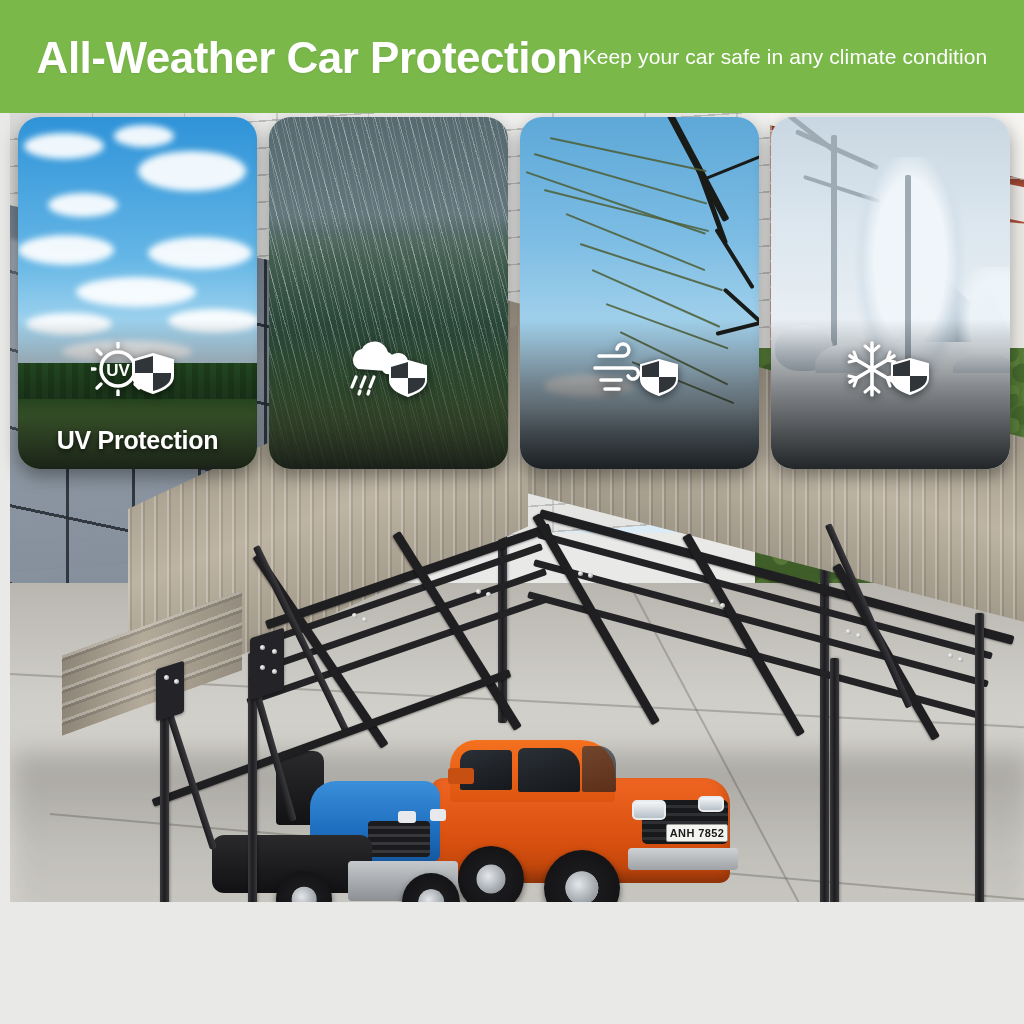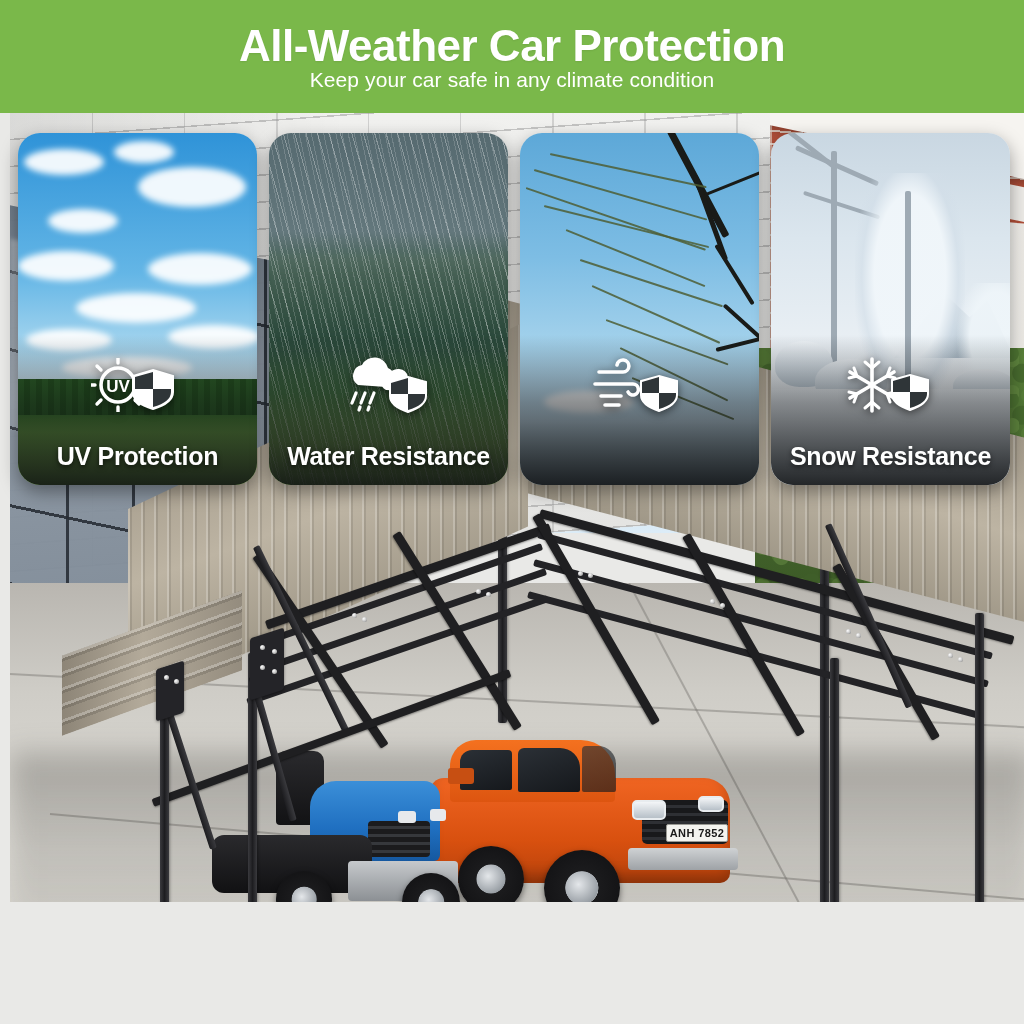--- a/index.html
+++ b/index.html
@@ -10,21 +10,21 @@
     position:relative;
   }
 
   
   #page { position:relative; width:1024px; height:1024px; overflow:hidden; }
 
   
   #header {
     position:absolute; left:0; top:0; width:1024px; height:113px;
     background:#7ab84a;
-    display:flex; flex-direction:column; align-items:center; justify-content:center;
+    display:flex; flex-direction:row; align-items:center; justify-content:center;
     z-index:30;
   }
   #header-title {
     color:#ffffff; font-size:44px; font-weight:bold; letter-spacing:-0.5px;
     line-height:1; margin-top:2px;
     text-shadow:0 1px 2px rgba(0,0,0,.08);
   }
   #header-sub {
     color:#ffffff; font-size:21px; font-weight:400; letter-spacing:.1px;
   }
@@ -246,21 +246,21 @@
     background:linear-gradient(180deg,#2a2a2d,#111113);border-radius:12px;
   }
   .mower-bumper{
     position:absolute;left:78px;top:108px;width:110px;height:40px;
     background:linear-gradient(180deg,#c6c9cc,#8c9094);border-radius:4px;
   }
 
   
   #cards {
     position:absolute; left:0; top:113px; width:1024px; height:360px; z-index:25;
-    display:flex; gap:12px; padding:20px 14px 0 18px;
+    display:flex; gap:12px; padding:4px 14px 0 18px;
   }
   .card{
     position:relative; flex:1 1 0; height:352px; border-radius:22px; overflow:hidden;
     box-shadow:0 7px 18px rgba(0,0,0,.38);
   }
   .card-bg{ position:absolute; inset:0; }
   .card-fade{
     position:absolute; left:0; right:0; bottom:0; height:150px;
     background:linear-gradient(180deg, rgba(10,12,14,0) 0%, rgba(10,12,14,.45) 45%, rgba(10,12,14,.88) 100%);
   }
@@ -512,21 +512,20 @@
             <line x1="23" y1="36" x2="19" y2="46"></line>
             <line x1="32" y1="36" x2="28" y2="46"></line>
             <line x1="18" y1="50" x2="17" y2="53"></line>
             <line x1="27" y1="50" x2="26" y2="53"></line>
           </g>
           <path d="M66 20 L84 25 L84 39 Q84 49 66 55 Q48 49 48 39 L48 25 Z" fill="#fff" stroke="#fff" stroke-width="2"></path>
           <path d="M49 26 L66 21 L66 37 L49 37 Z" fill="#2f3538"></path>
           <path d="M66 37 L83 37 L83 39 Q83 48 66 53 Z" fill="#2f3538"></path>
         </svg>
       </div>
-      <div class="card-label">Water Resistance</div>
     </div>
 
     <div class="card">
       <div class="card-bg sc-wind">
         <div class="branch" style="left:150px;top:-6px;width:120px;height:7px;transform:rotate(62deg);"></div>
         <div class="branch" style="left:175px;top:40px;width:90px;height:5px;transform:rotate(70deg);"></div>
         <div class="branch" style="left:196px;top:110px;width:70px;height:4px;transform:rotate(58deg);"></div>
         <div class="branch" style="left:186px;top:60px;width:60px;height:3px;transform:rotate(-22deg);"></div>
         <div class="branch" style="left:204px;top:170px;width:60px;height:4px;transform:rotate(42deg);"></div>
         <div class="branch" style="left:196px;top:215px;width:60px;height:4px;transform:rotate(-14deg);"></div>
@@ -596,17 +595,16 @@
             <line x1="13" y1="37" x2="5" y2="35"></line>
               <line x1="13" y1="37" x2="10" y2="45"></line>
             <line x1="43" y1="19" x2="51" y2="21"></line>
               <line x1="43" y1="19" x2="46" y2="11"></line>
           </g>
           <path d="M66 18 L84 23 L84 37 Q84 47 66 53 Q48 47 48 37 L48 23 Z" fill="#fff" stroke="#fff" stroke-width="2"></path>
           <path d="M49 24 L66 19 L66 35 L49 35 Z" fill="#2f3538"></path>
           <path d="M66 35 L83 35 L83 37 Q83 46 66 51 Z" fill="#2f3538"></path>
         </svg>
       </div>
-      <div class="card-label">Snow Resistance</div>
     </div>
 
   </div>
 </div>
 
 </body></html>

